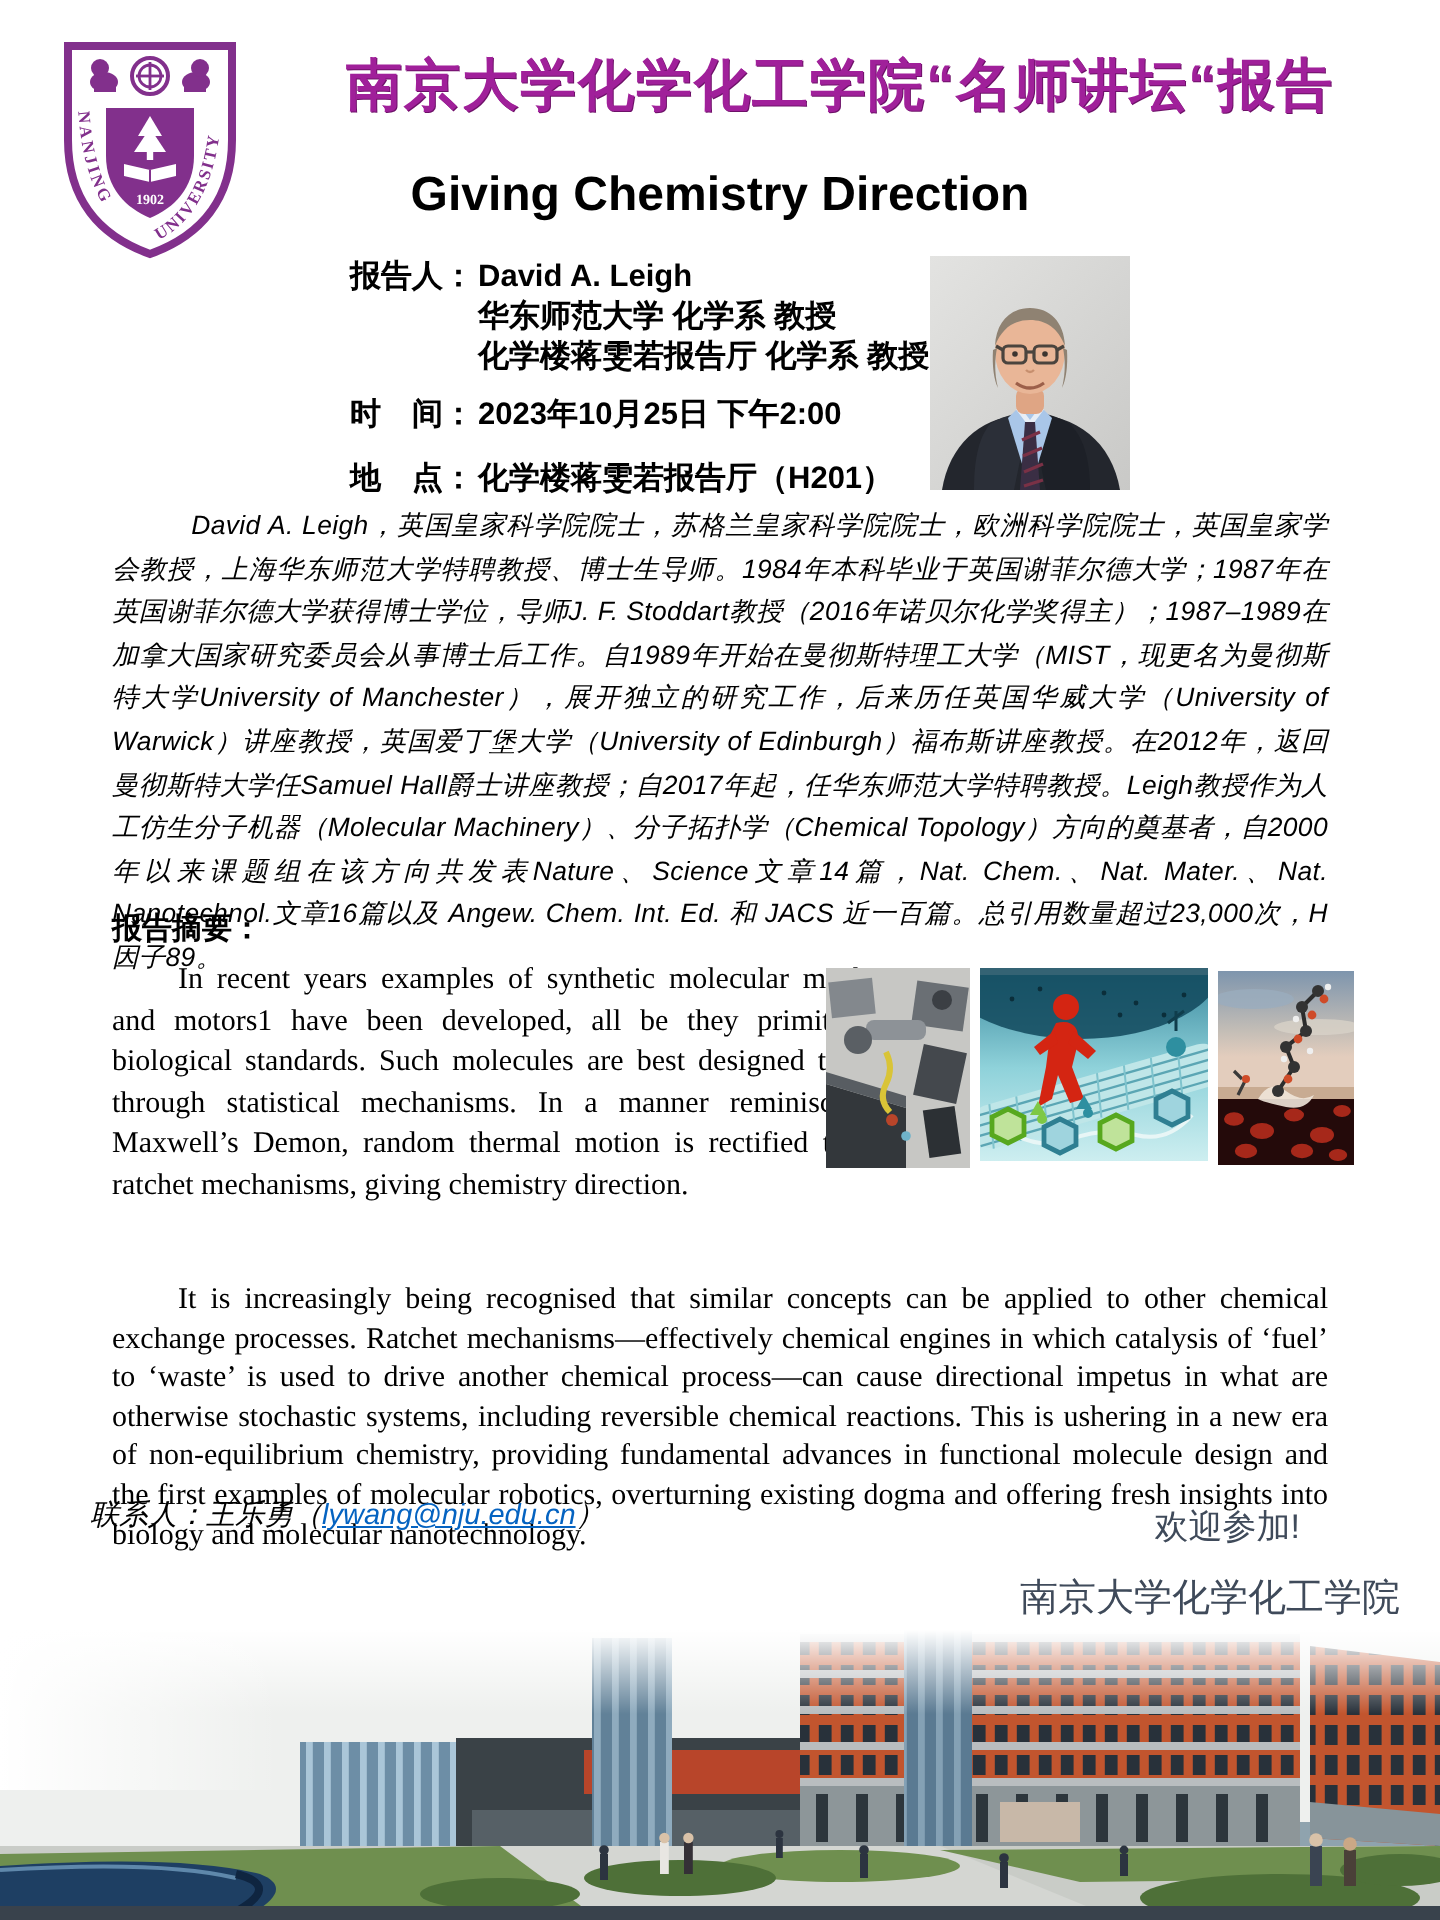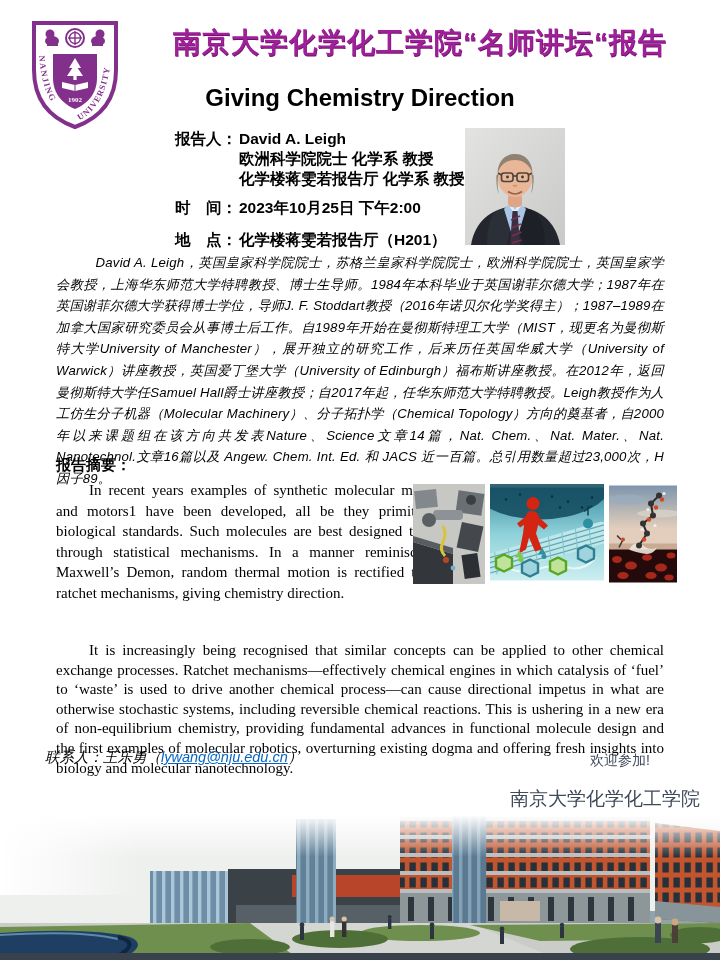--- a/index.html
+++ b/index.html
@@ -44,21 +44,21 @@
   }
   .abstract-images { position:absolute; left:413px; top:484px; width:266px; height:100px; display:flex; gap:5px; }
   .abs-img { height:100px; }
   .abstract-p2 {
     position:absolute; left:56px; top:641px; width:608px;
     font-family:"Liberation Serif", serif; font-size:15px; line-height:19.6px;
     text-align:justify; text-indent:2.2em;
   }
   
   .welcome {
-    position:absolute; right:70px; top:752px; font-size:14px; color:#3f4a5a;
+    position:absolute; right:70px; top:752px; font-size:17px; color:#3f4a5a;
   }
   .organizer {
     position:absolute; right:20px; top:786px; font-size:19px; color:#3f4a5a;
   }
   .contact {
     position:absolute; left:45px; top:748px;
     font-family:Liberation Sans, sans-serif; font-style:italic;
     font-size:14.5px; color:#000;
   }
   .contact a { color:#0563C1; text-decoration:underline; cursor:pointer; }
@@ -114,21 +114,21 @@
   </div>
 
   <div class="main-title">南京大学化学化工学院“名师讲坛“报告</div>
   <div class="sub-title">Giving Chemistry Direction</div>
 
   <div class="info">
     <div class="info-row">
       <span class="info-label">报告人：</span>
       <span class="speaker-lines">
         <div>David A. Leigh</div>
-        <div>欧洲科学院院士 化学系 教授</div>
+        <div>华东师范大学 化学系 教授</div>
         <div>化学楼蒋雯若报告厅 化学系 教授</div>
       </span>
     </div>
     <div class="info-gap"></div>
     <div class="info-row">
       <span class="info-label">时　间：</span>
       <span>2023年10月25日 下午2:00</span>
     </div>
     <div class="info-gap" style="height:12px;"></div>
     <div class="info-row">

